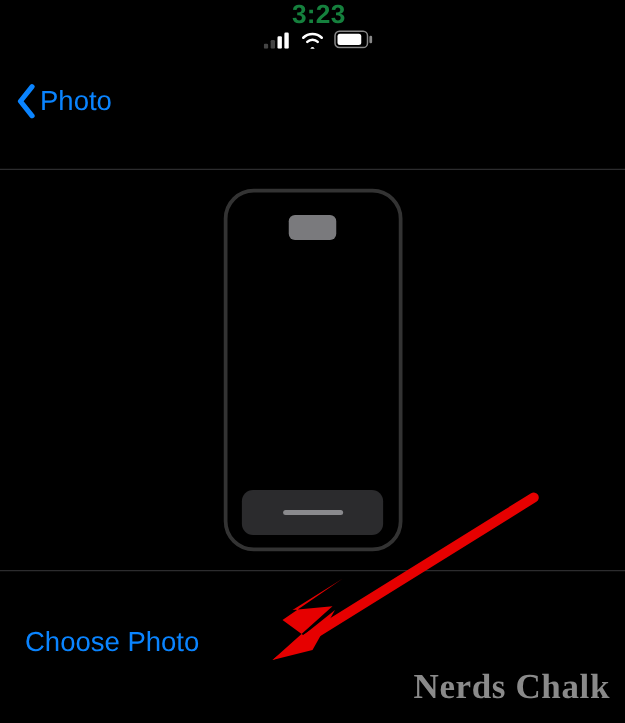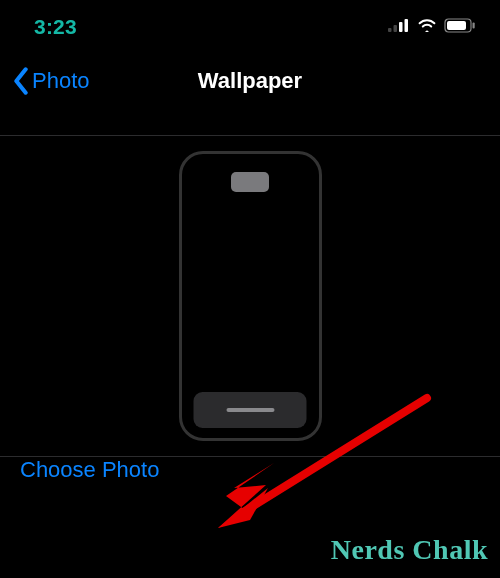--- a/index.html
+++ b/index.html
@@ -1,30 +1,30 @@
 <!DOCTYPE html>
 <html><head>
 <meta charset="utf-8">
 <style>
   * { margin: 0; padding: 0; box-sizing: border-box; }
   html, body { width: 500px; height: 578px; background: #000; font-family: -apple-system, "Helvetica Neue", Arial, sans-serif; overflow: hidden; }
-  .status-bar { height: 54px; display: flex; justify-content: space-between; align-items: center; padding: 0 24px 0 34px; color: #14b8a6; }
+  .status-bar { height: 54px; display: flex; align-items: center; padding: 0 24px 0 34px; color: #15803d; flex-direction: column; }
   .status-time { font-size: 21px; font-weight: 600; letter-spacing: 0.2px; }
   .status-right { display: flex; align-items: center; gap: 7px; }
   .nav-bar { height: 54px; display: flex; align-items: center; padding: 0 12px; position: relative; }
   .back-btn { display: flex; align-items: center; color: #0a84ff; font-size: 22px; gap: 2px; }
   .back-chevron { width: 18px; height: 28px; }
   .nav-title { position: absolute; left: 50%; transform: translateX(-50%); color: #fff; font-size: 22px; font-weight: 700; }
   .preview-section { margin-top: 27px; border-top: 1px solid #2c2c2e; border-bottom: 1px solid #2c2c2e; background: #000; height: 322px; display: flex; justify-content: center; align-items: center; }
   .phone-mock { width: 143px; height: 290px; background: #000; border: 3px solid #333; border-radius: 24px; position: relative; }
   .phone-notch { position: absolute; top: 18px; left: 50%; transform: translateX(-50%); width: 38px; height: 20px; background: #7a7a7d; border-radius: 5px; }
   .phone-dock { position: absolute; bottom: 10px; left: 50%; transform: translateX(-50%); width: 113px; height: 36px; background: #2b2b2d; border-radius: 9px; display: flex; justify-content: center; align-items: center; }
   .phone-home { width: 48px; height: 4px; background: #8a8a8d; border-radius: 2px; }
-  .choose-row { height: 70px; display: flex; align-items: flex-start; padding: 0 20px; color: #0a84ff; font-size: 22px; }
-  .watermark { position: absolute; right: 12px; bottom: 12px; color: #5eead4; font-size: 28px; font-weight: 800; font-family: Georgia, "Times New Roman", serif; letter-spacing: 0.5px; opacity: 0.85; }
+  .choose-row { height: 70px; display: flex; align-items: flex-end; padding: 0 20px; color: #0a84ff; font-size: 22px; }
+  .watermark { position: absolute; right: 12px; bottom: 12px; color: #a3a3a3; font-size: 28px; font-weight: 800; font-family: Georgia, "Times New Roman", serif; letter-spacing: 0.5px; opacity: 0.85; }
   .arrow { position: absolute; left: 202px; top: 388px; pointer-events: none; }
 </style>
 </head>
 <body>
 
 <div class="status-bar">
   <div class="status-time">3:23</div>
   <div class="status-right">
     <span>
       <svg width="22" height="14" viewBox="0 0 22 14">
@@ -51,21 +51,20 @@
   </div>
 </div>
 
 <div class="nav-bar">
   <div class="back-btn">
     <svg class="back-chevron" viewBox="0 0 14 24">
       <polyline points="11,2 3,12 11,22" fill="none" stroke="#0a84ff" stroke-width="3.5" stroke-linecap="round" stroke-linejoin="round"></polyline>
     </svg>
     <span>Photo</span>
   </div>
-  <div class="nav-title">Wallpaper</div>
 </div>
 
 <div class="preview-section">
   <div class="phone-mock">
     <div class="phone-notch"></div>
     <div class="phone-dock">
       <div class="phone-home"></div>
     </div>
   </div>
 </div>

